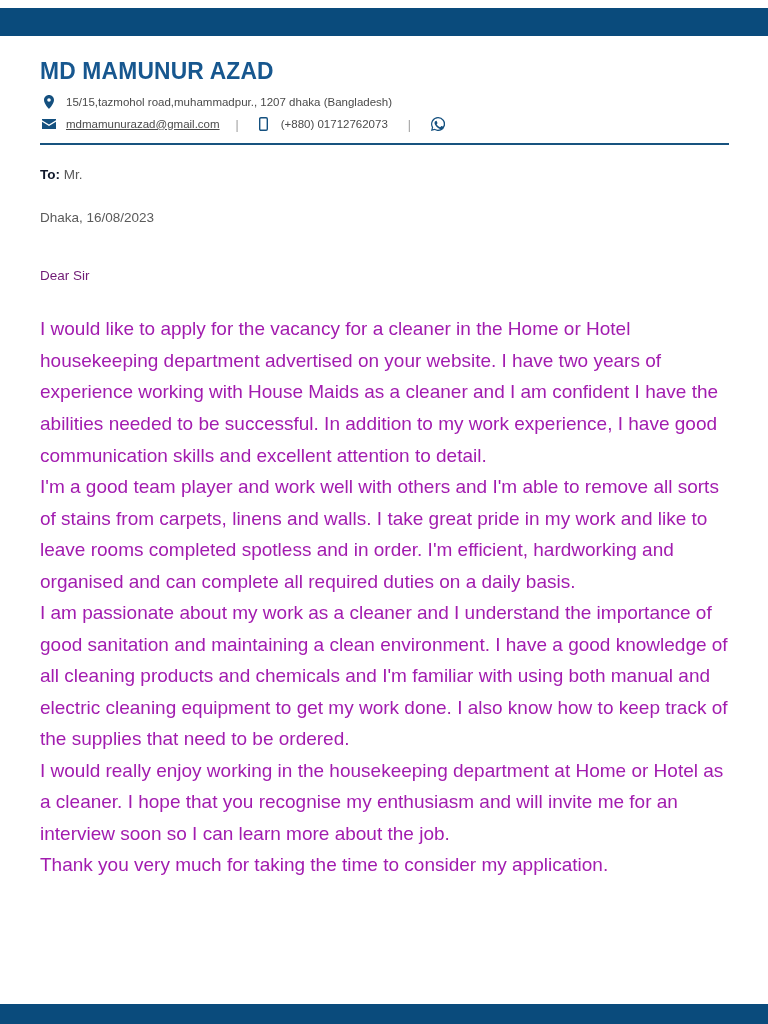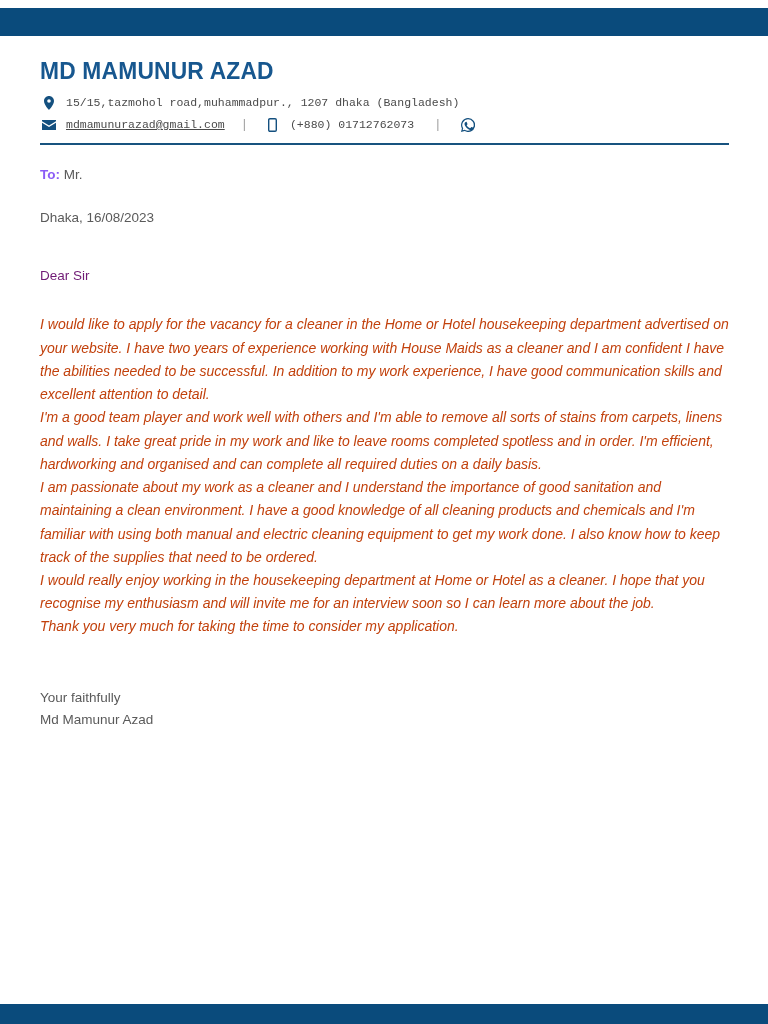--- a/index.html
+++ b/index.html
@@ -62,27 +62,25 @@
     letter-spacing: 0.2px;
     color: #17578f;
     margin: 0 0 10px 0;
     line-height: 1.1;
     transform: scaleX(0.95);
     transform-origin: left center;
   }
 
   .contact-line {
     display: flex;
-    align-items: center;
     font-size: 11.5px;
     color: #4a4a4a;
     line-height: 1.5;
     margin-bottom: 4px;
     flex-wrap: nowrap;
-    font-family: Liberation Mono, monospace;
   }
   .contact-line.row2 {
     margin-bottom: 0;
   }
   .ico {
     display: inline-flex;
     align-items: center;
     justify-content: center;
     width: 18px;
     min-width: 18px;
@@ -113,40 +111,39 @@
   }
 
   
   .meta {
     margin-top: 19px;
     font-size: 13.5px;
     color: #5a5a5a;
     line-height: 1.6;
   }
   .meta .label {
-    color: #8b5cf6;
+    color: #0f172a;
     font-weight: bold;
   }
   .meta-row { margin: 0; }
   .meta-date { margin: 0; padding-top: 22px; }
   .meta-subject { margin: 0; padding-top: 11px; }
 
   .salutation {
     margin: 0;
     padding-top: 36px;
     font-size: 13.5px;
     color: #701a75;
   }
 
   
   .body-text {
     padding-top: 27px;
-    font-size: 14px;
-    font-style: italic;
-    color: #c2410c;
+    font-size: 19px;
+    color: #a21caf;
     line-height: 1.66;
     width: 689px;
   }
   .body-text p {
     margin: 0;
   }
 
   
   .signature {
     padding-top: 48px;
@@ -213,21 +210,17 @@
     </div>
 
     <div class="body-text">
       <p>I would like to apply for the vacancy for a cleaner in the Home or Hotel housekeeping department advertised on your website. I have two years of experience working with House Maids as a cleaner and I am confident I have the abilities needed to be successful. In addition to my work experience, I have good communication skills and excellent attention to detail.</p>
       <p>I'm a good team player and work well with others and I'm able to remove all sorts of stains from carpets, linens and walls. I take great pride in my work and like to leave rooms completed spotless and in order. I'm efficient, hardworking and organised and can complete all required duties on a daily basis.</p>
       <p>I am passionate about my work as a cleaner and I understand the importance of good sanitation and maintaining a clean environment. I have a good knowledge of all cleaning products and chemicals and I'm familiar with using both manual and electric cleaning equipment to get my work done. I also know how to keep track of the supplies that need to be ordered.</p>
       <p>I would really enjoy working in the housekeeping department at Home or Hotel as a cleaner. I hope that you recognise my enthusiasm and will invite me for an interview soon so I can learn more about the job.</p>
       <p>Thank you very much for taking the time to consider my application.</p>
     </div>
 
-    <div class="signature">
-      <div>Your faithfully</div>
-      <div>Md Mamunur Azad</div>
-    </div>
 
   </div>
 
   <div class="bar-bottom"></div>
 </div>
 
 </body></html>

